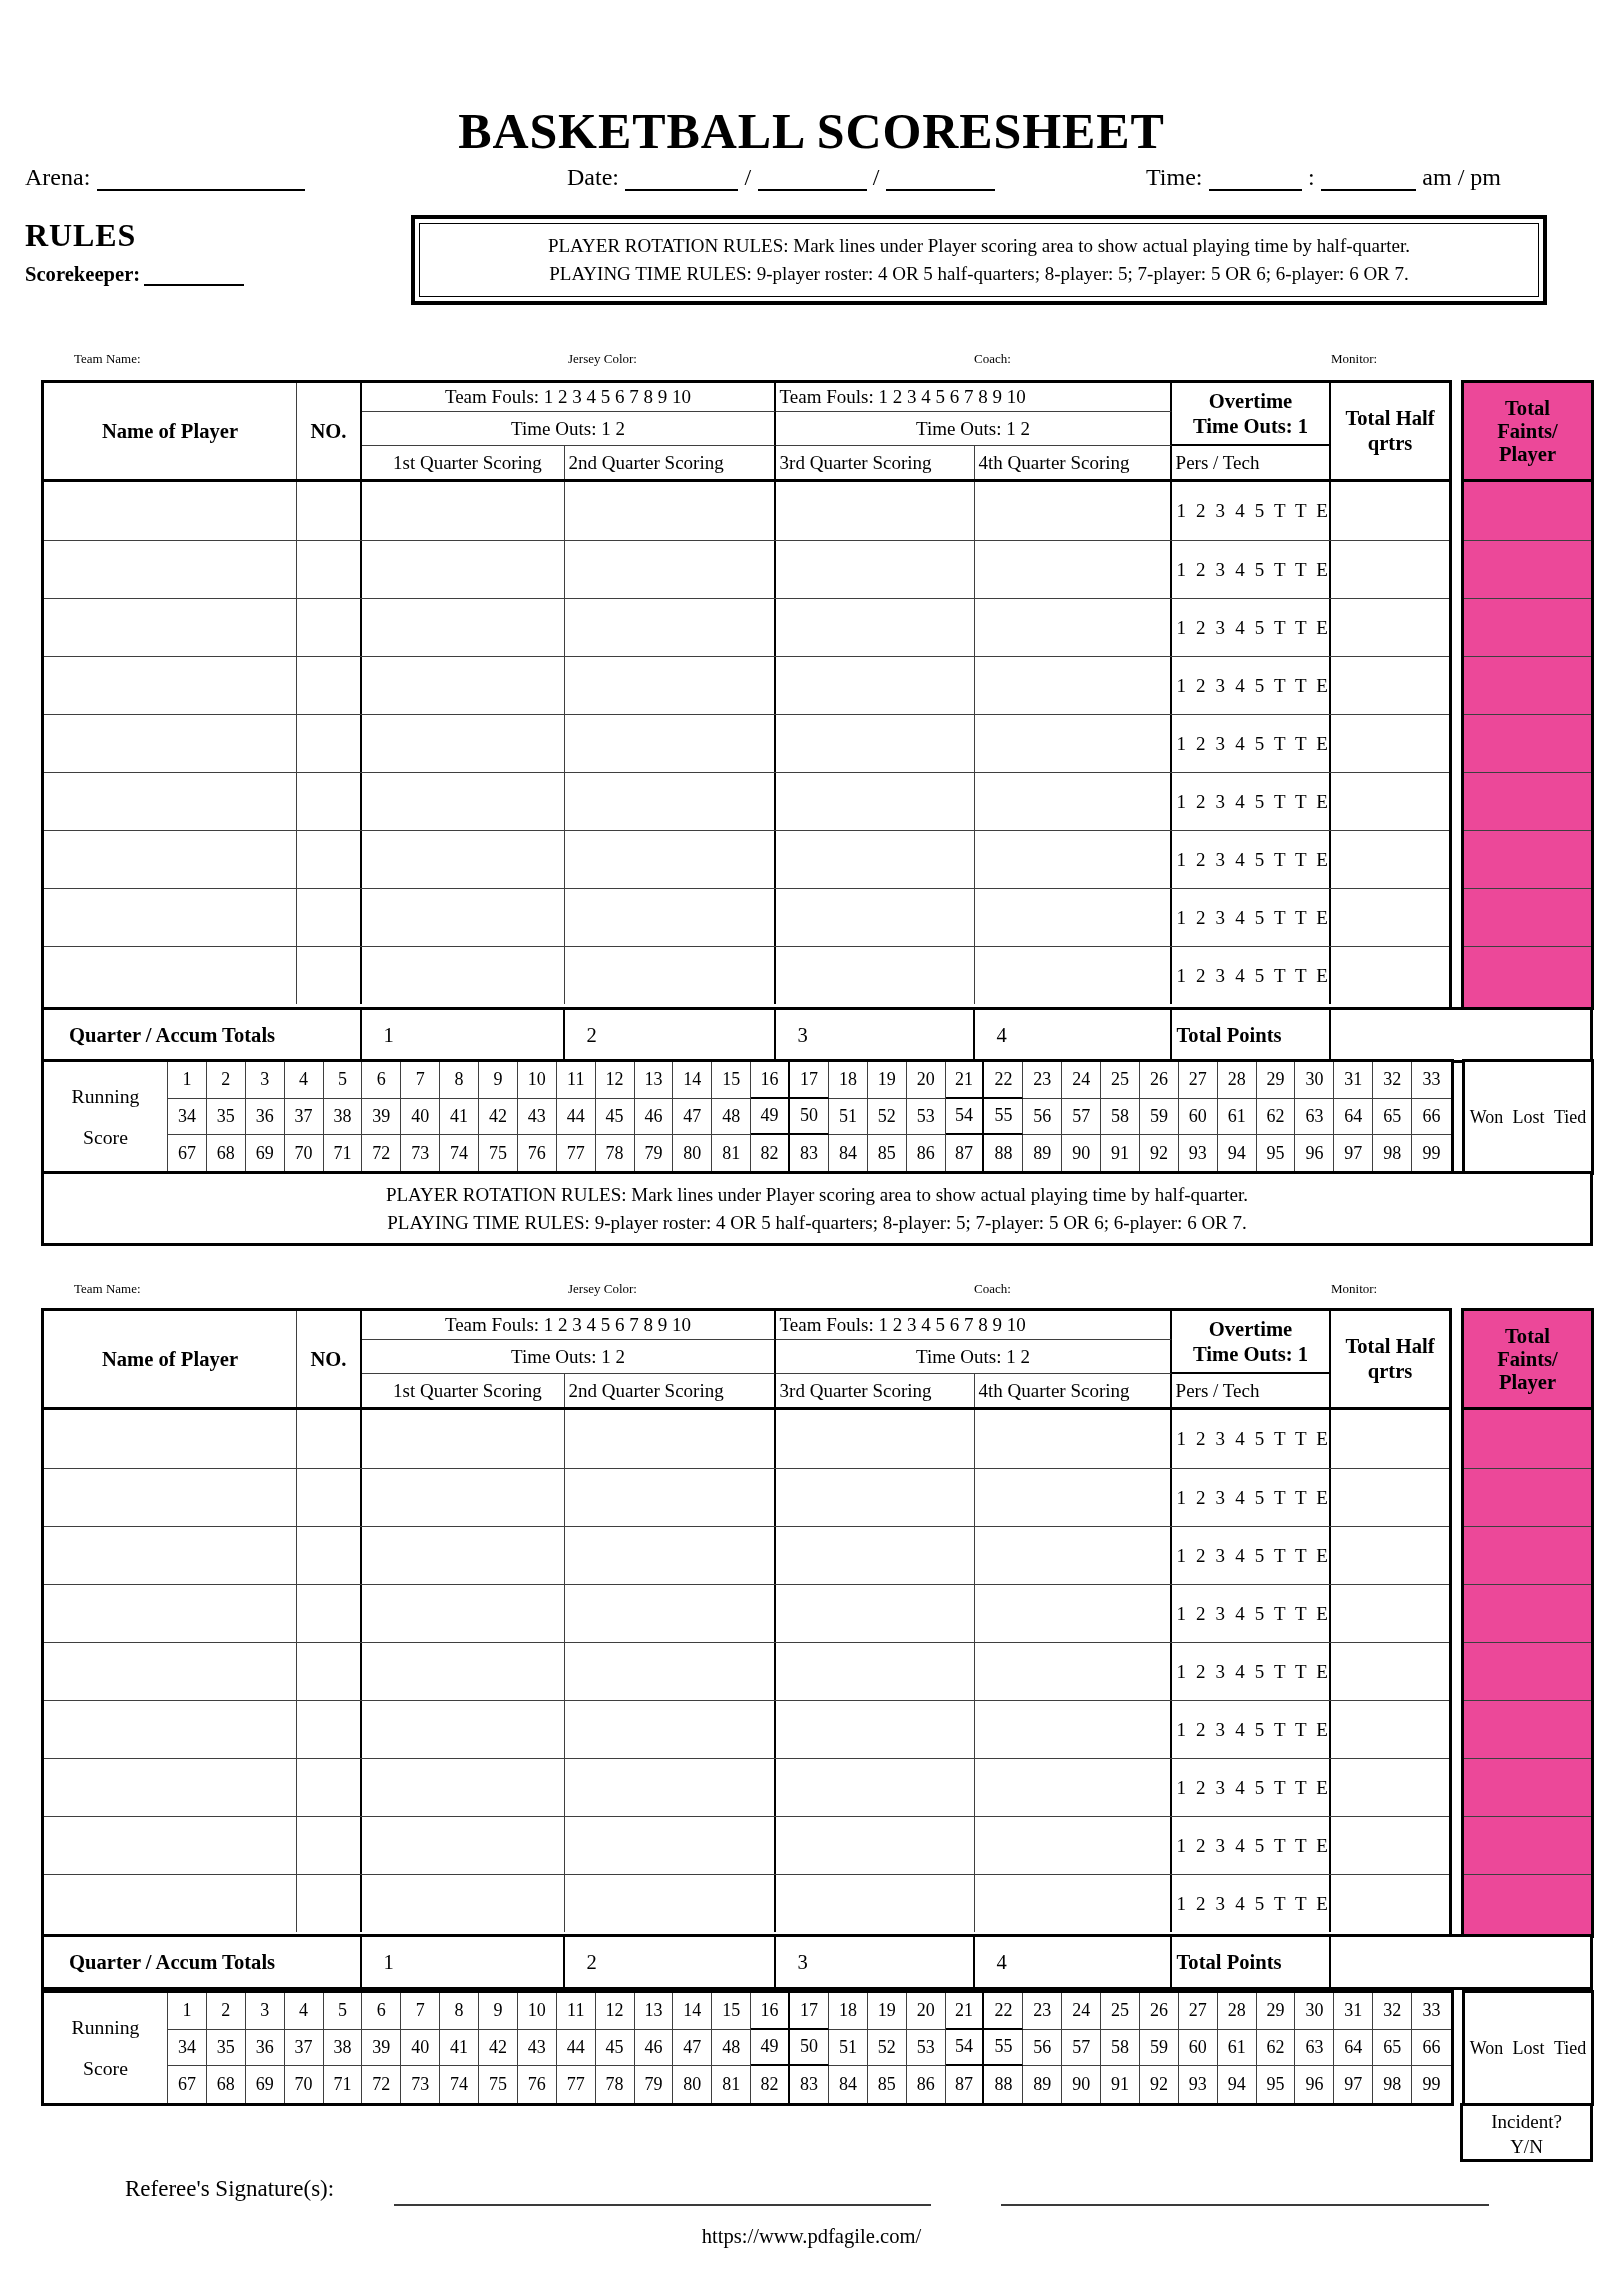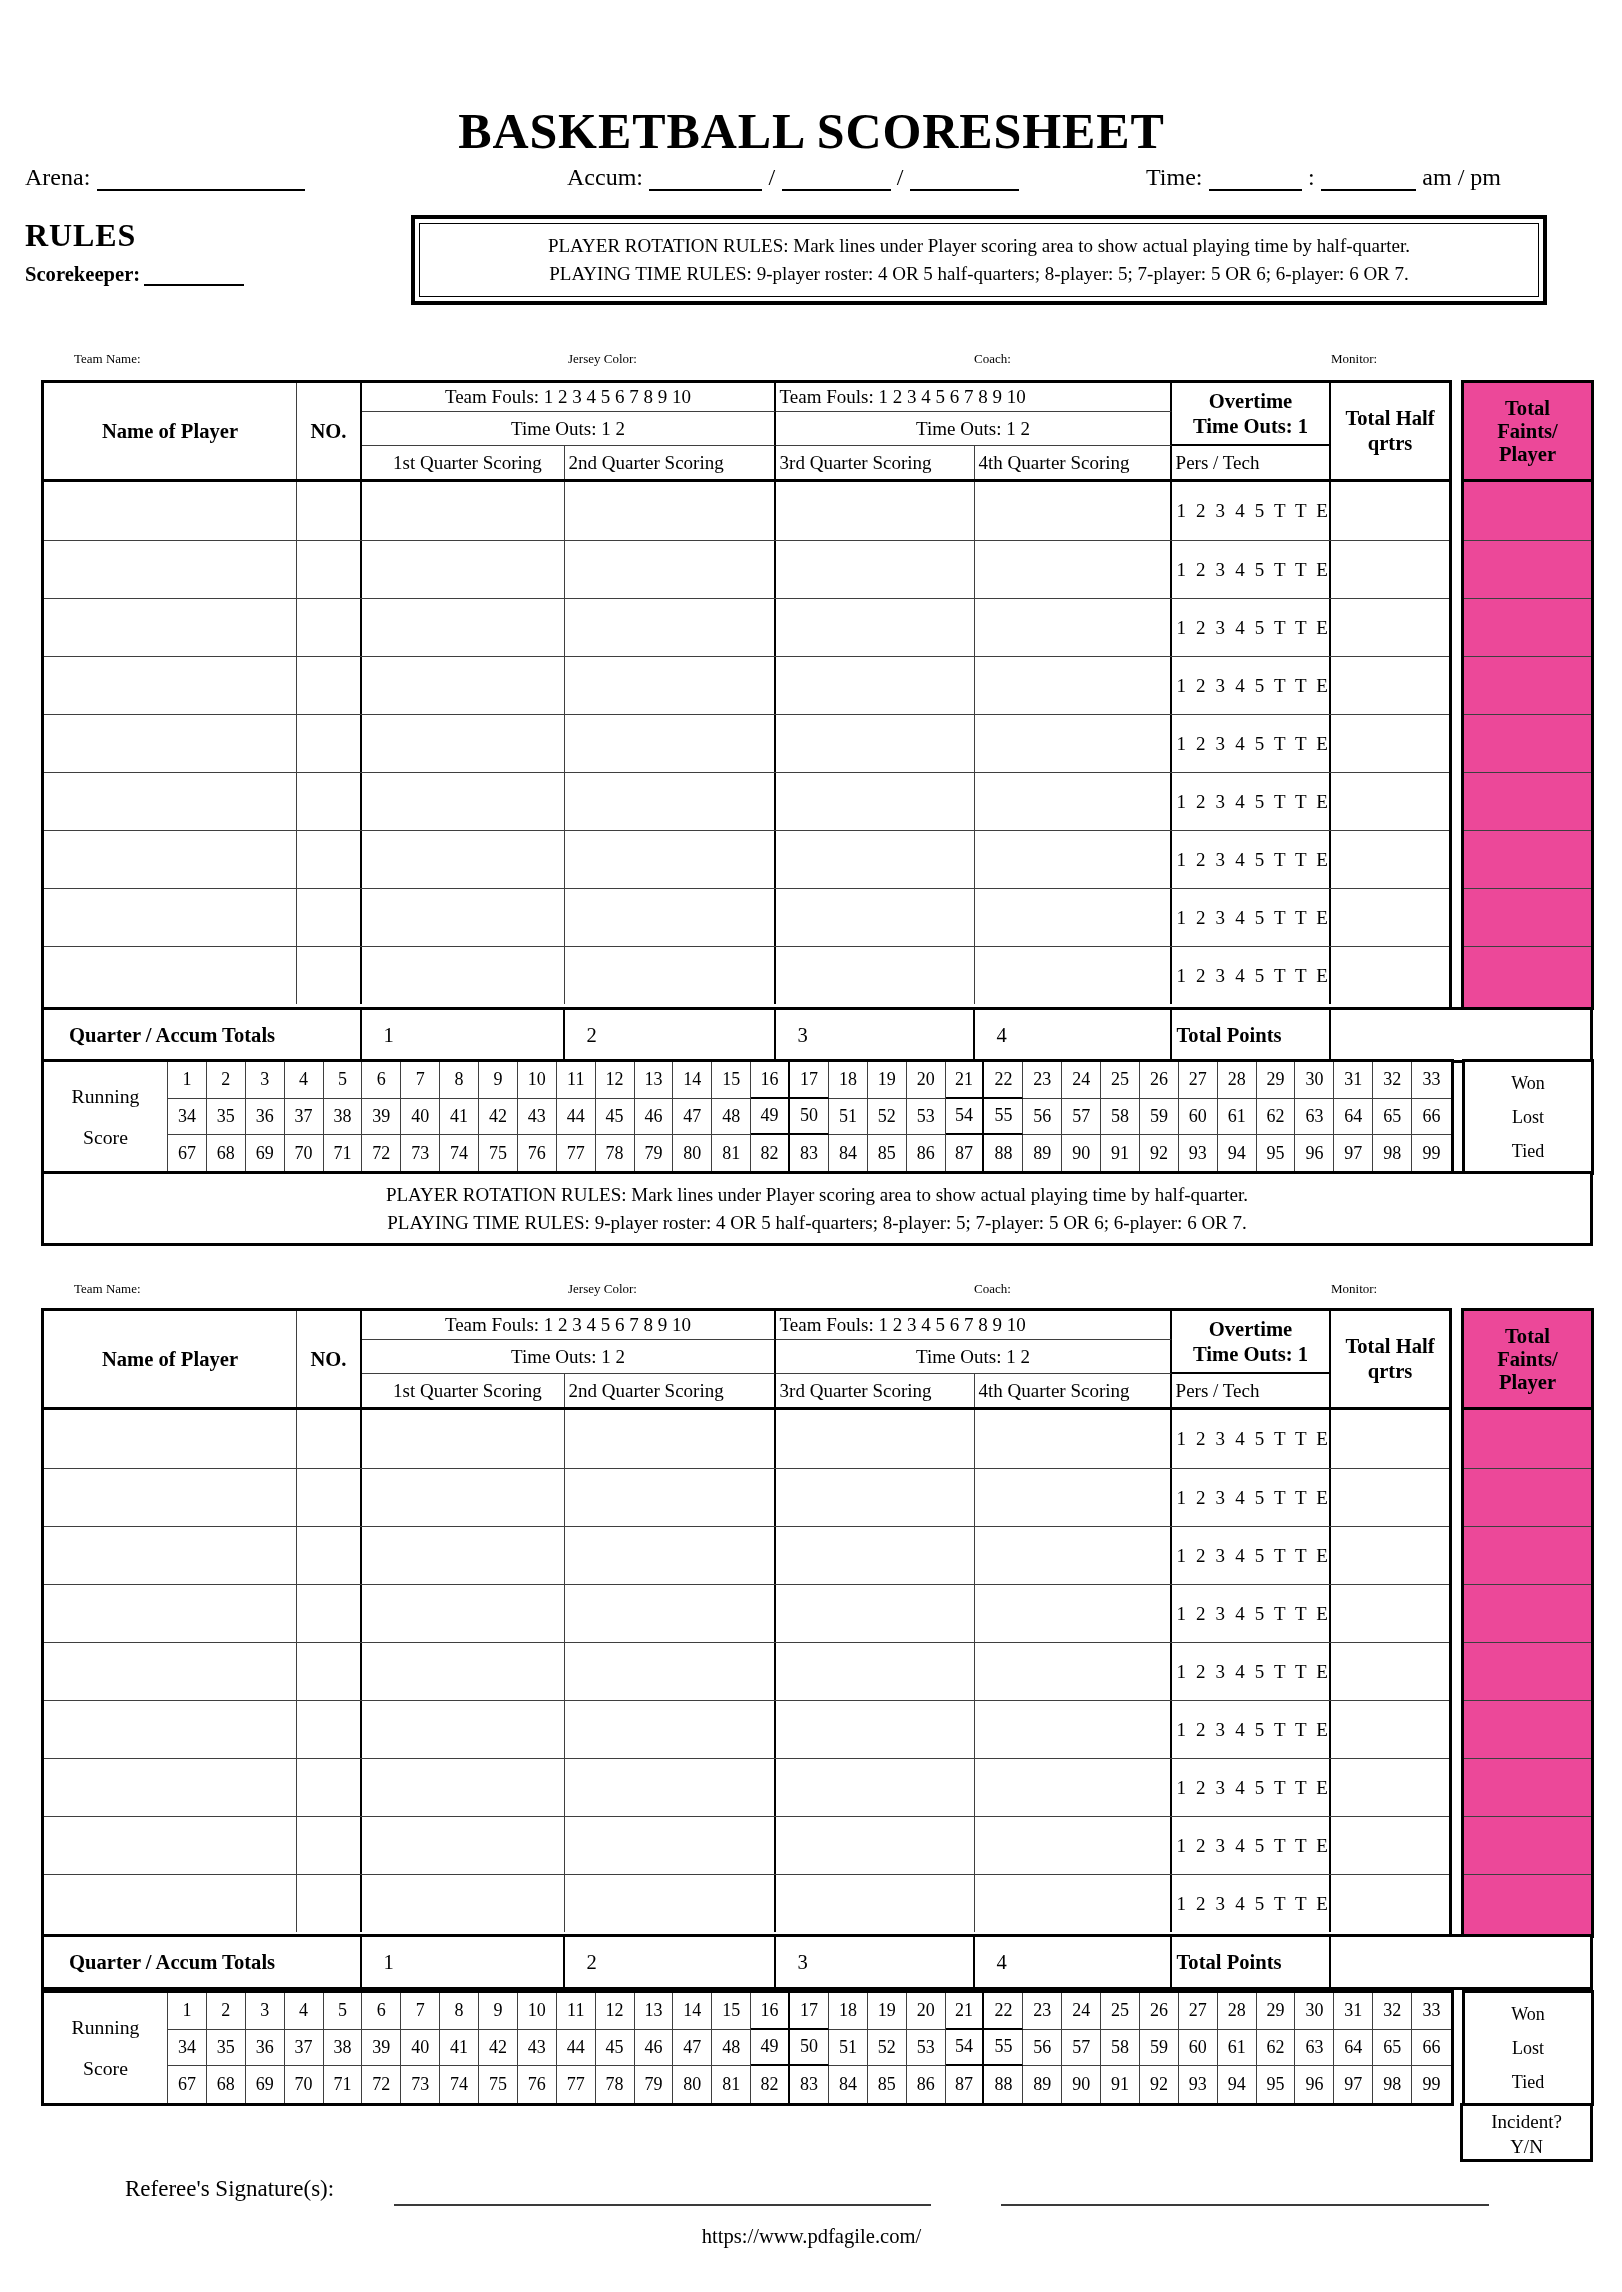--- a/index.html
+++ b/index.html
@@ -87,21 +87,21 @@
   .running { left:41px; width:1413px; height:116px; border:3.6px solid #000; display:grid;
              grid-template-columns:124px repeat(33,1fr); grid-template-rows:repeat(3,1fr); background:#fff;}
   .r-label { grid-area:1/1/4/2; border-right:1.8px solid #3f3f3f; display:flex; flex-direction:column;
              align-items:center; justify-content:space-evenly; font-size:19.7px; padding:5.4px 0; }
   .r-cell { display:flex; align-items:center; justify-content:center; font-size:18px; }
   .rr { border-right:1.8px solid #3f3f3f; }
   .rb { border-bottom:1.8px solid #3f3f3f; }
   .spr { border-right:2.7px solid #000; }
   .spb { border-bottom:2.7px solid #000; }
   .results { left:1462px; width:132px; height:116px; border:3.6px solid #000; display:flex;
-             flex-direction:column; justify-content:space-around; align-items:center;
+             flex-direction:row; justify-content:space-around; align-items:center;
              font-size:18px; padding:4px 0; background:#fff;}
 
   
   .band { left:41px; top:1171px; width:1552px; height:75px; border:3.6px solid #000; display:flex; background:#fff;}
   .band-left { width:320px; border-right:1.8px solid #000; padding-left:10.7px; }
   .band-title { font-size:32px; font-weight:bold; letter-spacing:0.9px; line-height:38px; margin-top:0px; }
   .band-keeper { font-size:19.7px; font-weight:bold; line-height:21.5px; }
   .band-right { flex:1; display:flex; flex-direction:column; justify-content:center;
                 text-align:center; font-size:19px; line-height:28px; }
 
@@ -117,21 +117,21 @@
 </head>
 <body>
 
 <div class="abs title">BASKETBALL SCORESHEET</div>
 
 <div class="abs fieldline f-arena">
   <span>Arena:</span>
   <span class="blank" style="width:208px"></span>
 </div>
 <div class="abs fieldline f-date">
-  <span>Accum:</span>
+  <span>Date:</span>
   <span class="blank" style="width:113px"></span>
   <span>/</span>
   <span class="blank" style="width:109px"></span>
   <span>/</span>
   <span class="blank" style="width:109px"></span>
 </div>
 <div class="abs fieldline f-time">
   <span>Time:</span>
   <span class="blank" style="width:93px"></span>
   <span>:</span>

